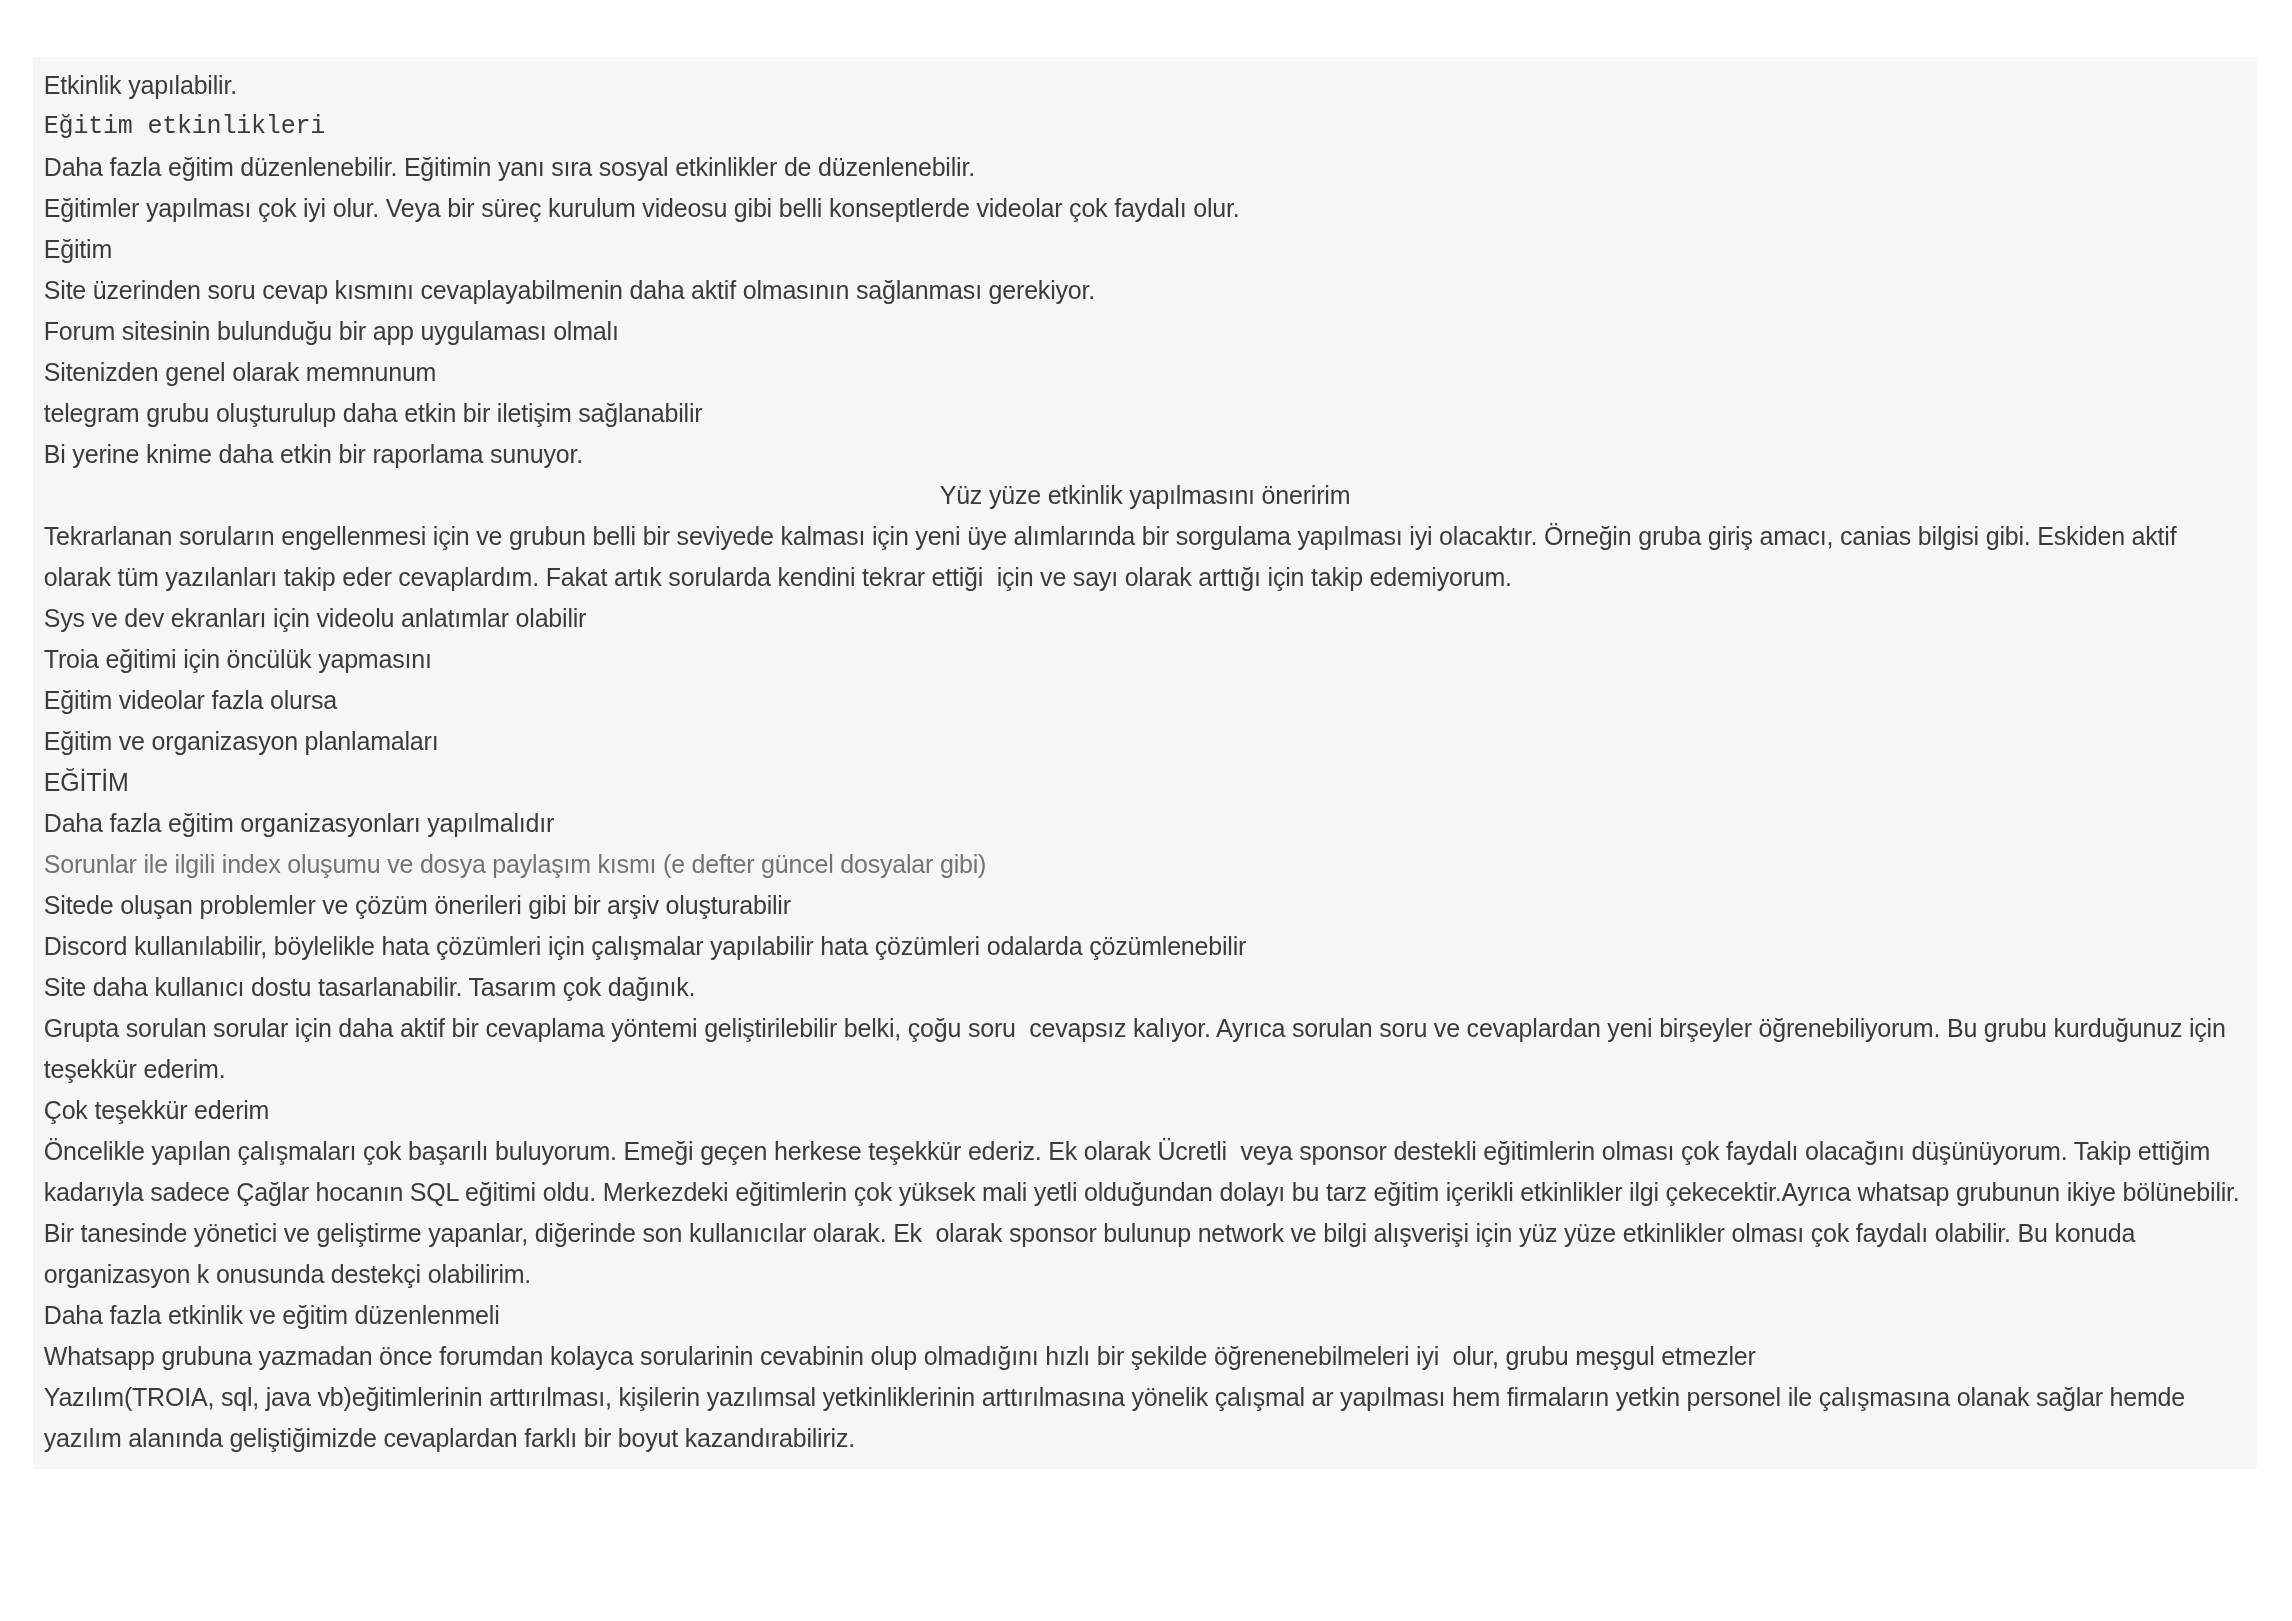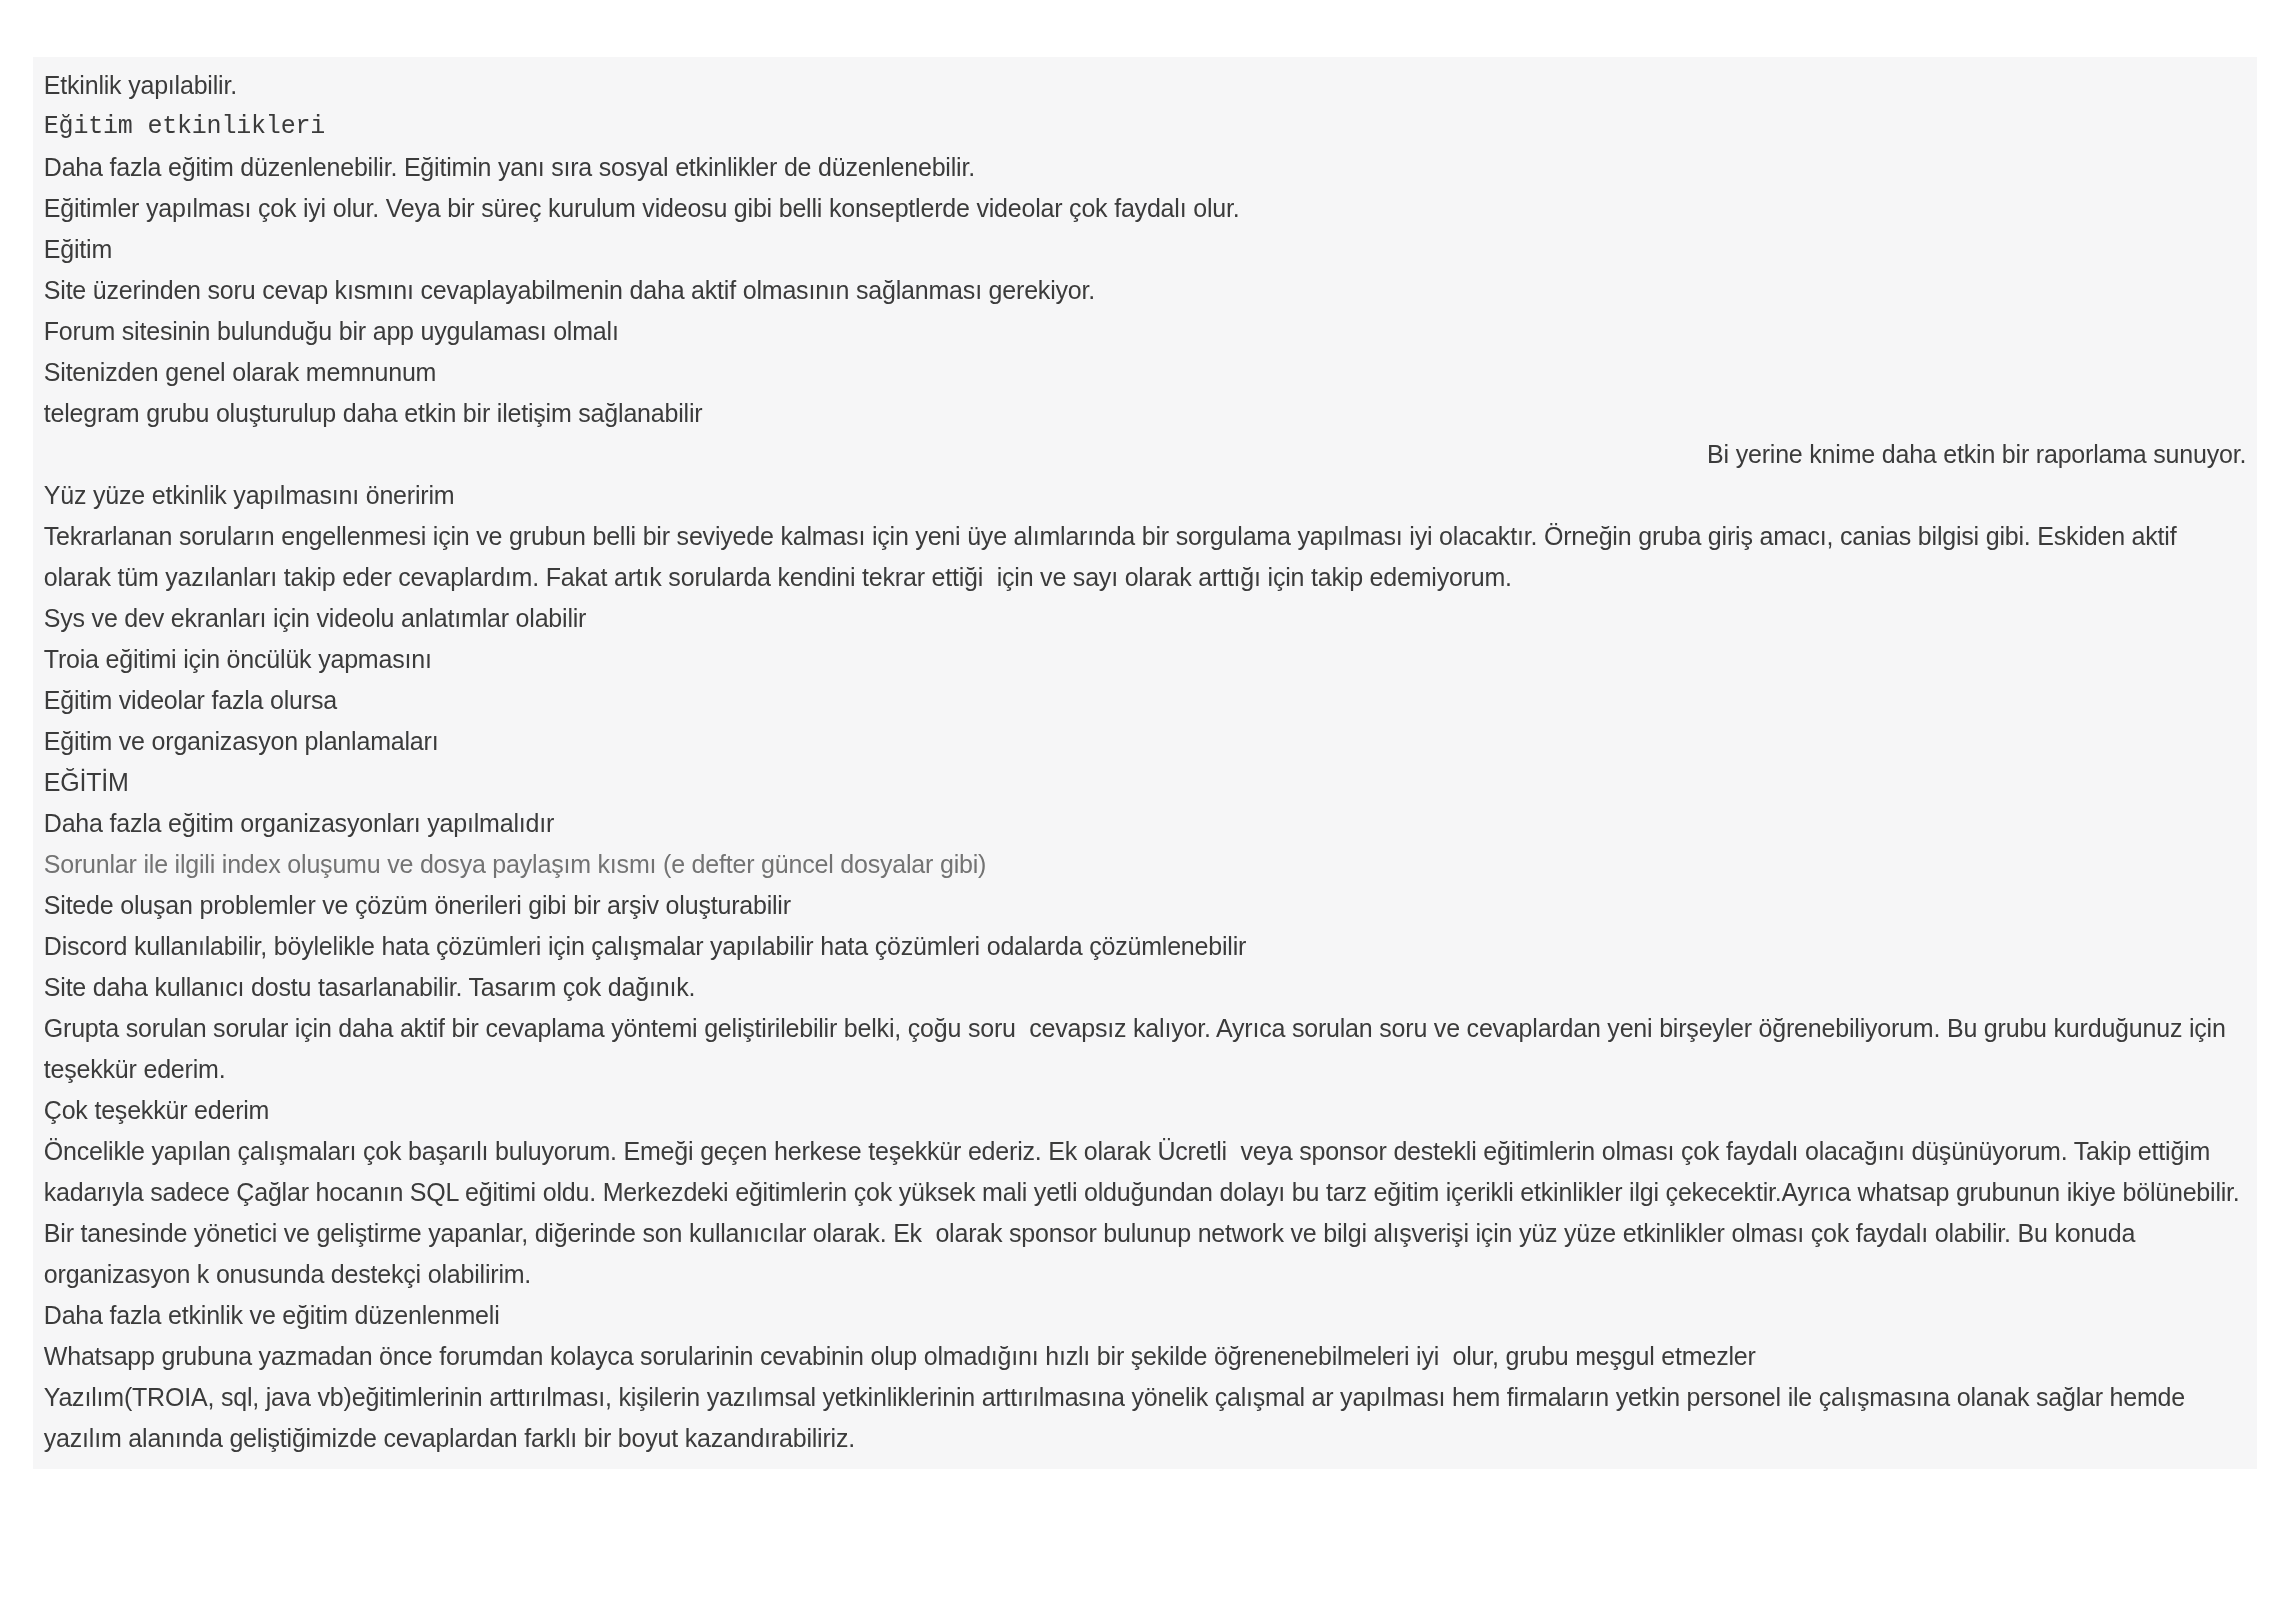--- a/index.html
+++ b/index.html
@@ -39,22 +39,22 @@
   <div>
       <div class="response-line" style="color: rgb(59, 59, 59);">Etkinlik yapılabilir.</div>
       <div class="response-line" style="color: rgb(59, 59, 59); font-family: Liberation Mono, monospace;">Eğitim etkinlikleri</div>
       <div class="response-line" style="color: rgb(59, 59, 59);">Daha fazla eğitim düzenlenebilir. Eğitimin yanı sıra sosyal etkinlikler de düzenlenebilir.</div>
       <div class="response-line" style="color: rgb(59, 59, 59);">Eğitimler yapılması çok iyi olur. Veya bir süreç kurulum videosu gibi belli konseptlerde videolar çok faydalı olur.</div>
       <div class="response-line" style="color: rgb(59, 59, 59);">Eğitim</div>
       <div class="response-line" style="color: rgb(59, 59, 59);">Site üzerinden soru cevap kısmını cevaplayabilmenin daha aktif olmasının sağlanması gerekiyor.</div>
       <div class="response-line" style="color: rgb(59, 59, 59);">Forum sitesinin bulunduğu bir app uygulaması olmalı</div>
       <div class="response-line" style="color: rgb(59, 59, 59);">Sitenizden genel olarak memnunum</div>
       <div class="response-line" style="color: rgb(59, 59, 59);">telegram grubu oluşturulup daha etkin bir iletişim sağlanabilir</div>
-      <div class="response-line" style="color: rgb(59, 59, 59); text-align: right;">Bi yerine knime daha etkin bir raporlama sunuyor.</div>
-      <div class="response-line" style="color: rgb(59, 59, 59);">Yüz yüze etkinlik yapılmasını öneririm</div>
+      <div class="response-line" style="color: rgb(59, 59, 59);">Bi yerine knime daha etkin bir raporlama sunuyor.</div>
+      <div class="response-line" style="color: rgb(59, 59, 59); text-align: center;">Yüz yüze etkinlik yapılmasını öneririm</div>
       <div class="response-line" style="color: rgb(59, 59, 59);">Tekrarlanan soruların engellenmesi için ve grubun belli bir seviyede kalması için yeni üye alımlarında bir sorgulama yapılması iyi olacaktır. Örneğin gruba giriş amacı, canias bilgisi gibi. Eskiden aktif olarak tüm yazılanları takip eder cevaplardım. Fakat artık sorularda kendini tekrar ettiği  için ve sayı olarak arttığı için takip edemiyorum.</div>
       <div class="response-line" style="color: rgb(59, 59, 59);">Sys ve dev ekranları için videolu anlatımlar olabilir</div>
       <div class="response-line" style="color: rgb(59, 59, 59);">Troia eğitimi için öncülük yapmasını</div>
       <div class="response-line" style="color: rgb(59, 59, 59);">Eğitim videolar fazla olursa</div>
       <div class="response-line" style="color: rgb(59, 59, 59);">Eğitim ve organizasyon planlamaları</div>
       <div class="response-line" style="color: rgb(59, 59, 59);">EĞİTİM</div>
       <div class="response-line" style="color: rgb(59, 59, 59);">Daha fazla eğitim organizasyonları yapılmalıdır</div>
       <div class="response-line" style="color: #737373;">Sorunlar ile ilgili index oluşumu ve dosya paylaşım kısmı (e defter güncel dosyalar gibi)</div>
       <div class="response-line" style="color: rgb(59, 59, 59);">Sitede oluşan problemler ve çözüm önerileri gibi bir arşiv oluşturabilir</div>
       <div class="response-line" style="color: rgb(59, 59, 59);">Discord kullanılabilir, böylelikle hata çözümleri için çalışmalar yapılabilir hata çözümleri odalarda çözümlenebilir</div>

